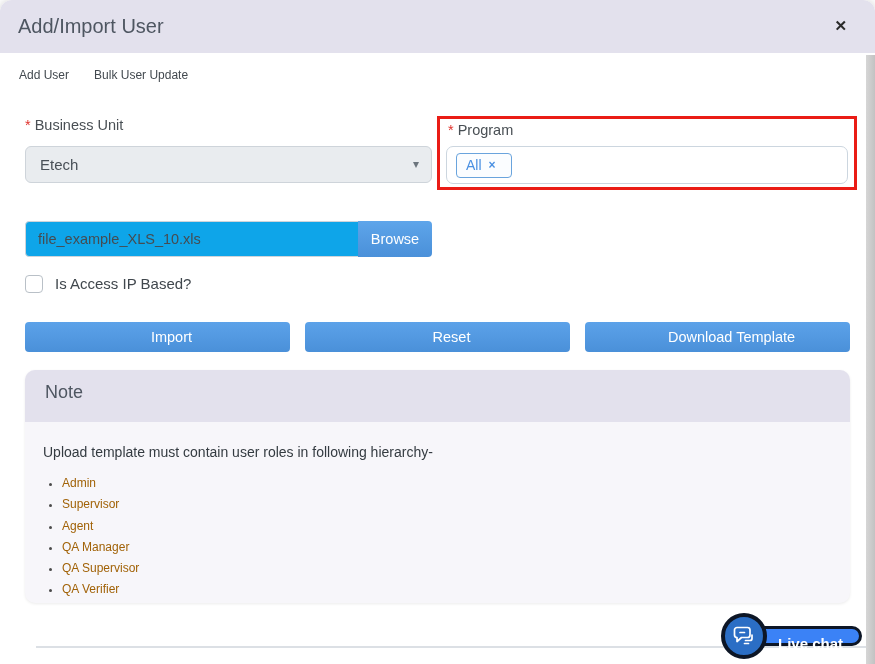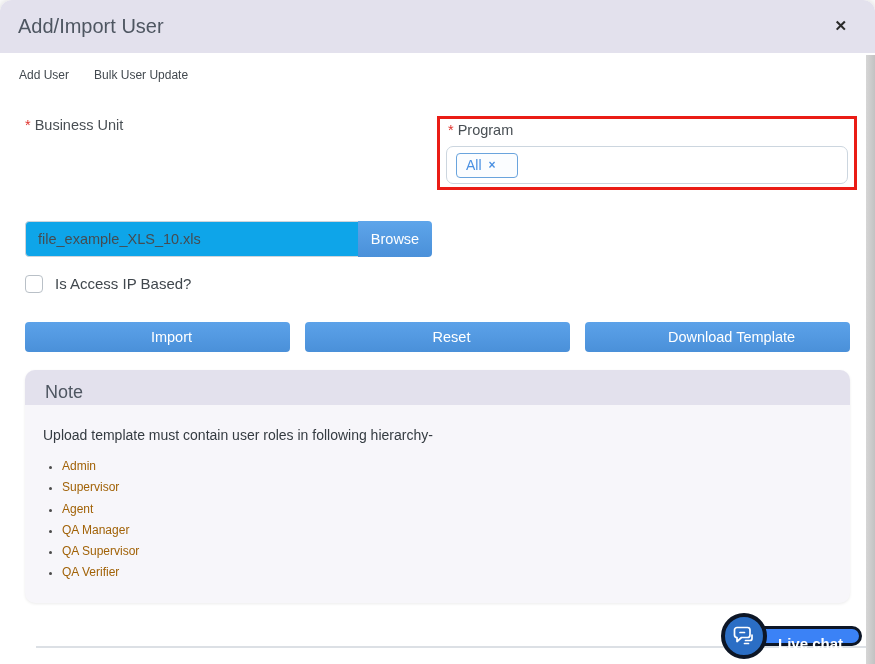--- a/index.html
+++ b/index.html
@@ -68,21 +68,21 @@
     border: 3px solid #ea1c16;
   }
   .program-label { position: absolute; left: 8px; top: 3px; }
   .program-input {
     position: absolute; left: 6px; right: 6px; top: 27px; height: 38px;
     background: #ffffff; border: 1px solid #ccd6df; border-radius: 7px;
     display: flex; align-items: center; padding-left: 9px; cursor: text;
   }
   .chip {
     border: 1px solid #6aa4dd; background: #fbfdff; border-radius: 4px;
-    color: #4a90e2; font-size: 14px; padding: 3px 21px 4px 9px;
+    color: #4a90e2; font-size: 14px; padding: 3px 15px 4px 9px;
     display: inline-flex; align-items: center; gap: 7px; cursor: default;
   }
   .chip-x { font-weight: 700; font-size: 12px; cursor: pointer; }
   
   .file-input {
     position: absolute; left: 25px; top: 221px; width: 334px; height: 36px;
     background: #0ea5e9; border: 1px solid #ced4da; border-radius: 4px 0 0 4px;
     font-size: 14.5px; color: #454c52; line-height: 34px; padding: 0 12px;
     white-space: nowrap; overflow: hidden;
   }
@@ -115,21 +115,21 @@
     font-family: "Liberation Sans", sans-serif;
     padding-left: 28px;
   }
   
   .note {
     position: absolute; left: 25px; top: 370px; width: 825px; height: 233px;
     border-radius: 10px; background: #f7f6fa;
     box-shadow: 0 1px 3px rgba(0,0,0,0.08);
   }
   .note-header {
-    height: 35px; background: #e3e1ed; border-radius: 10px 10px 0 0;
+    height: 52px; background: #e3e1ed; border-radius: 10px 10px 0 0;
     font-size: 18px; color: #4e5661; line-height: 44px; padding-left: 20px;
   }
   .note-intro {
     margin: 22px 0 0 18px; font-size: 14px; color: #343b41;
   }
   .note-list {
     margin: 13px 0 0 0; padding-left: 37px; list-style: disc;
   }
   .note-list li {
     font-size: 12px; color: #a16207; line-height: 21.3px;
@@ -168,20 +168,24 @@
     <div class="close-btn">✕</div>
   </div>
 
   <div class="tabs">
     <div class="tab">Add User</div>
     <div class="tab">Bulk User Update</div>
   </div>
 
   <div class="field-label bu-label">
     <span class="req">*</span><span>Business Unit</span>
+  </div>
+  <div class="bu-select">
+    <span>Etech</span>
+    <span class="bu-caret">▾</span>
   </div>
 
   <div class="program-box">
     <div class="field-label program-label">
       <span class="req">*</span><span>Program</span>
     </div>
     <div class="program-input">
       <span class="chip">
         <span>All</span>
         <span class="chip-x">×</span>

